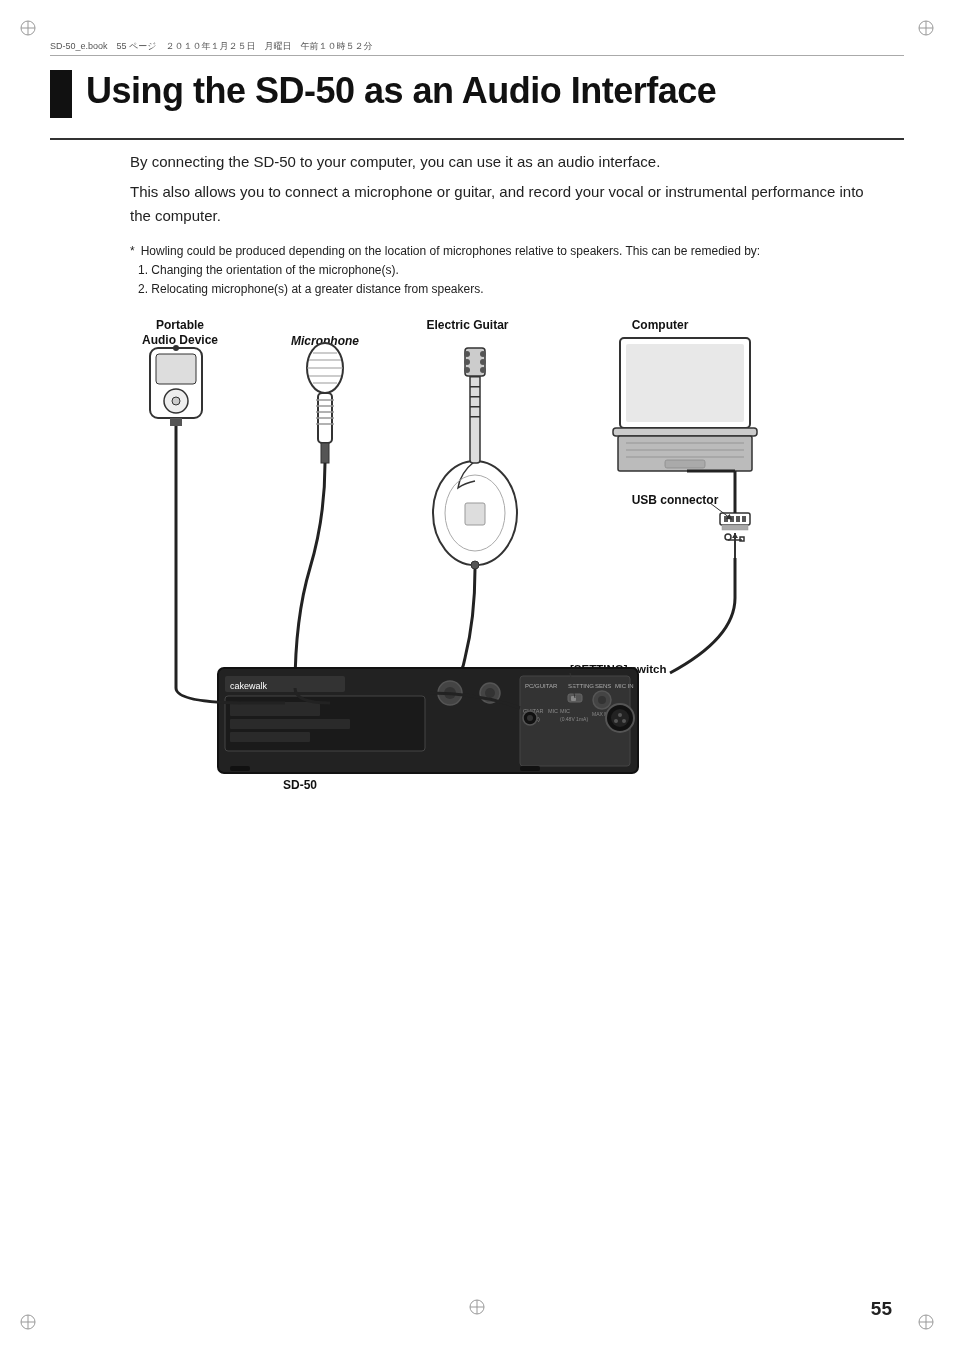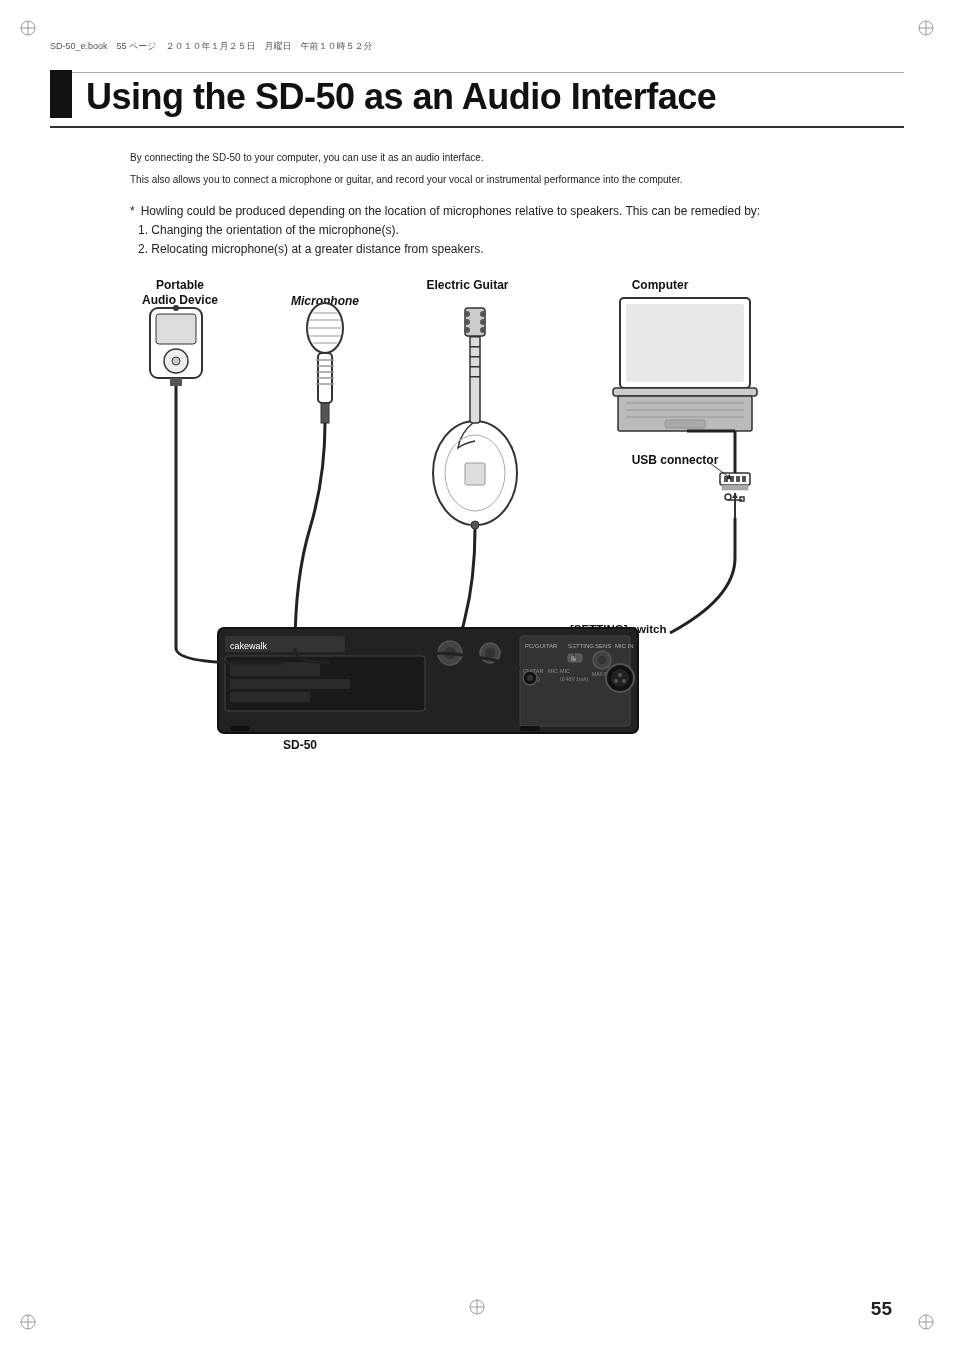--- a/index.html
+++ b/index.html
@@ -27,35 +27,35 @@
 
     
     .page-header {
       position: absolute;
       top: 40px;
       left: 50px;
       right: 50px;
       font-size: 9px;
       color: #555;
       border-bottom: 1px solid #aaa;
-      padding-bottom: 19px;
+      padding-bottom: 2px;
     }
 
     
     .title-section {
       position: absolute;
       top: 70px;
       left: 50px;
       right: 50px;
     }
     .title-bar {
       display: flex;
-      align-items: flex-end;
+      align-items: flex-start;
       border-bottom: 2px solid #333;
-      padding-bottom: 8px;
+      padding-bottom: 20px;
     }
     .title-accent {
       width: 22px;
       height: 48px;
       background: #111;
       margin-right: 14px;
       flex-shrink: 0;
     }
     .title-text {
       font-size: 36px;
@@ -66,21 +66,21 @@
 
     
     .content {
       position: absolute;
       top: 150px;
       left: 130px;
       right: 80px;
     }
 
     .intro-para {
-      font-size: 10px;
+      font-size: 15px;
       line-height: 1.6;
       margin-bottom: 6px;
       color: #222;
     }
 
     .note-section {
       margin-top: 14px;
       margin-bottom: 18px;
       font-size: 12px;
       line-height: 1.6;

